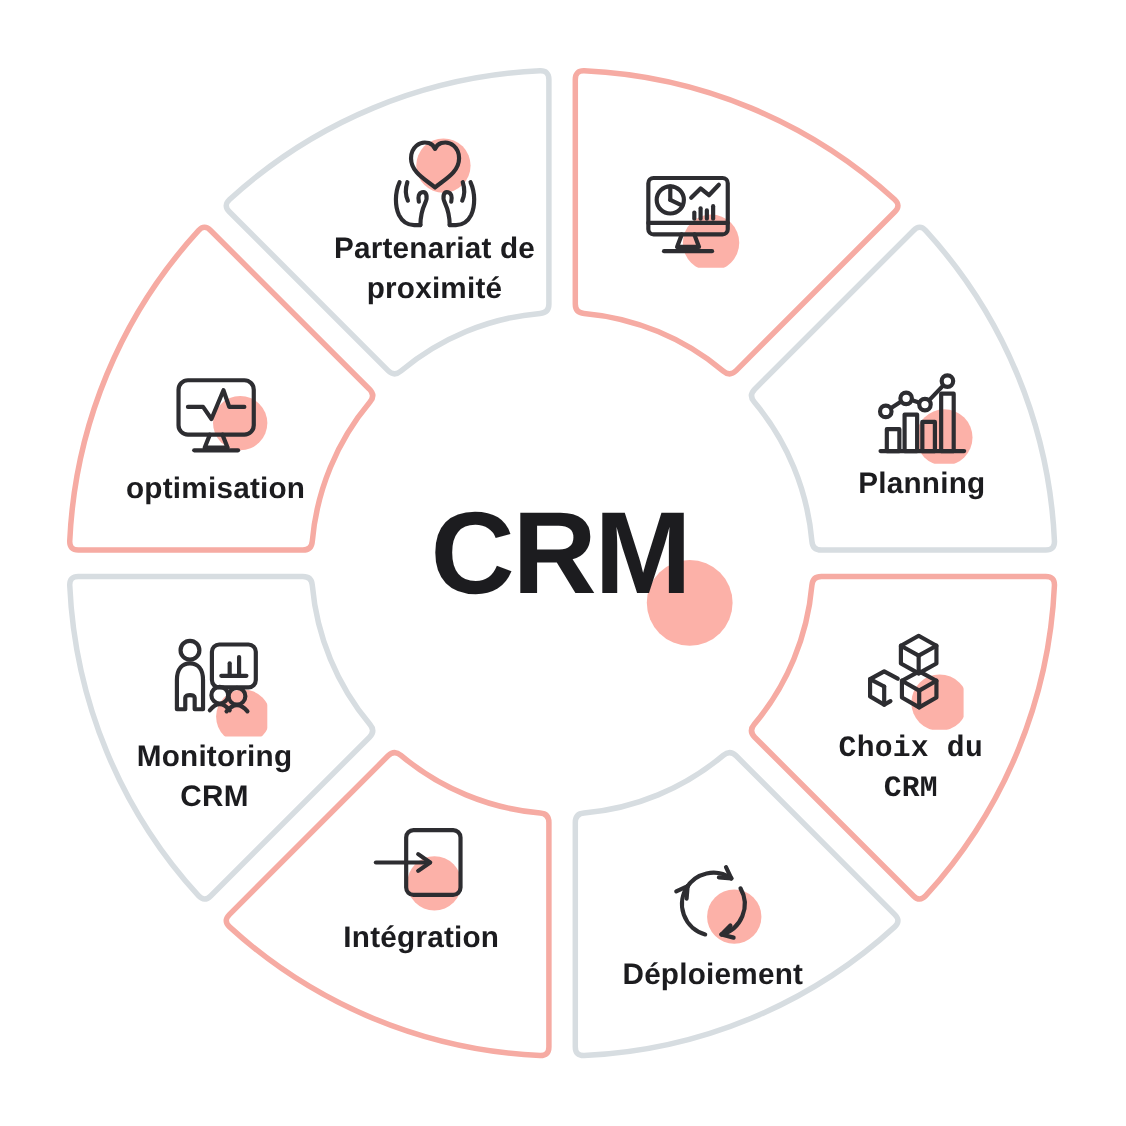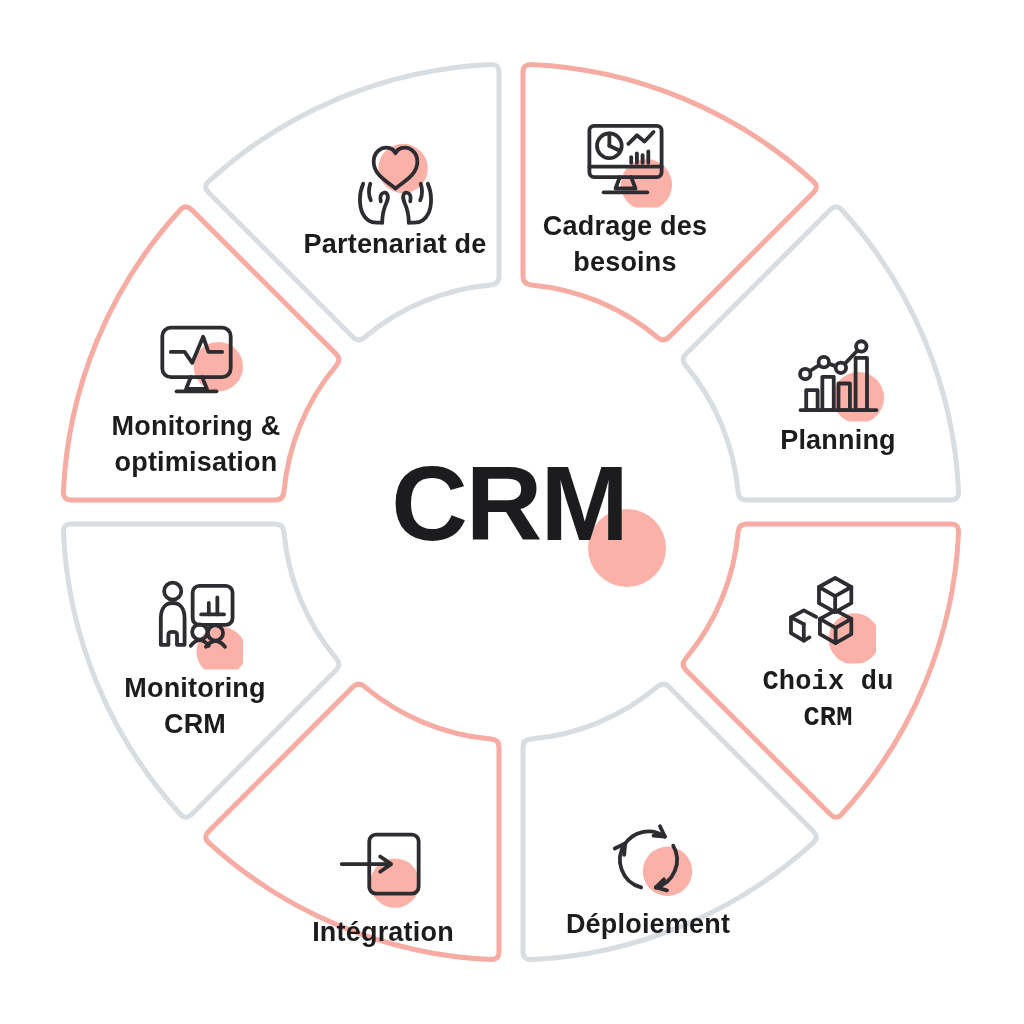--- a/index.html
+++ b/index.html
@@ -21,22 +21,22 @@
   }
   .ic .acc{fill:var(--accent,#fcb1a8);stroke:none;}
   .ic .wdot{fill:#ffffff;}
   .lbl{
     font-weight:bold;font-size:27px;line-height:36px;text-align:center;
     color:var(--dark,#1c1c1f);letter-spacing:.2px;
   }
   .pos-cadrage{left:625px;top:196px;}
   .pos-planning{left:838px;top:392px;}
   .pos-choix{left:828px;top:652px;font-family:Liberation Mono, monospace;}
-  .pos-deploiement{left:648px;top:876px;align-items:center;}
-  .pos-integration{left:383px;top:884px;align-items:center;}
+  .pos-deploiement{left:648px;top:838px;align-items:center;}
+  .pos-integration{left:383px;top:804px;align-items:center;}
   .pos-formation{left:195px;top:658px;}
   .pos-monitoring{left:196px;top:396px;}
   .pos-partenariat{left:395px;top:196px;}
   .center-dot{
     position:absolute;left:588px;top:509px;width:78px;height:78px;
     border-radius:50%;background:var(--accent,#fcb1a8);
   }
   .center-title{
     position:absolute;left:509px;top:503px;transform:translate(-50%,-50%);
     font-size:106px;line-height:1;font-weight:bold;letter-spacing:-2px;
@@ -68,24 +68,20 @@
       <path d="M27,84 L73,84"></path>
       <circle cx="33" cy="35" r="13"></circle>
       <path d="M33,35 L33,22"></path>
       <path d="M33,35 L44.5,40.5"></path>
       <path d="M53,33 L62,24 L70,30.5 L79.5,20.5"></path>
       <path d="M56,47 L56,53"></path>
         <path d="M62,43 L62,53"></path>
       <path d="M68,45 L68,53"></path>
         <path d="M74,41 L74,53"></path>
     </svg>
-    <div class="lbl">
-      <div>Cadrage des</div>
-      <div>besoins</div>
-    </div>
   </div>
 
   <div class="seg pos-planning">
     <svg class="ic" viewBox="0 0 100 100">
       <circle class="acc" cx="71" cy="75" r="27"></circle>
       <path d="M10,88 L90,88"></path>
       <rect x="16" y="67" width="12" height="21"></rect>
       <rect x="33" y="53" width="12" height="35"></rect>
       <rect x="50" y="60" width="12" height="28"></rect>
       <rect x="68" y="33" width="12" height="55"></rect>
@@ -171,37 +167,37 @@
 
   <div class="seg pos-monitoring">
     <svg class="ic" viewBox="0 0 100 100">
       <circle class="acc" cx="73" cy="57" r="26"></circle>
       <rect x="14" y="16" width="72" height="52" rx="9"></rect>
       <path d="M23,41.5 L37.5,41.5 L45.5,53 L57,25.5 L62.5,41.5 L77,41.5"></path>
       <path d="M44,68 L39,80.5 L61,80.5 L56,68"></path>
       <path d="M29,83 L71,83"></path>
     </svg>
     <div class="lbl">
-      <div>Monitoring &amp;</div>
       <div>optimisation</div>
     </div>
   </div>
 
   <div class="seg pos-partenariat">
     <svg class="ic" viewBox="0 0 100 100">
       <circle class="acc" cx="58" cy="40" r="26"></circle>
       <path d="M50,61 C42,54 27,47 27,33 C27,23 35,16 44,18.5 C46.7,19.3 48.8,21.2 50,24 C51.2,21.2 53.3,19.3 56,18.5 C65,16 73,23 73,33 C73,47 58,54 50,61 Z"></path>
       <path d="M16,56 C11.5,66 11.5,79 15.5,87.5 C18.5,93.5 24,97 30,97 L36,97"></path>
       <path d="M36,97 C36,89 37.5,82.5 40.5,76 C43.5,69.5 41.5,64.5 37.5,65.5 C34.5,66.3 33.5,70 34.5,74.5"></path>
       <path d="M23.5,56 C21.5,62 21.5,68 24,73.5"></path>
       <path d="M84,56 C88.5,66 88.5,79 84.5,87.5 C81.5,93.5 76,97 70,97 L64,97"></path>
       <path d="M64,97 C64,89 62.5,82.5 59.5,76 C56.5,69.5 58.5,64.5 62.5,65.5 C65.5,66.3 66.5,70 65.5,74.5"></path>
       <path d="M76.5,56 C78.5,62 78.5,68 76,73.5"></path>
     </svg>
     <div class="lbl">
       <div>Partenariat de</div>
+      <div>proximité</div>
     </div>
   </div>
 
   <div class="center-dot"></div>
   <div class="center-title">CRM</div>
 
 </div>
 
 </body></html>

